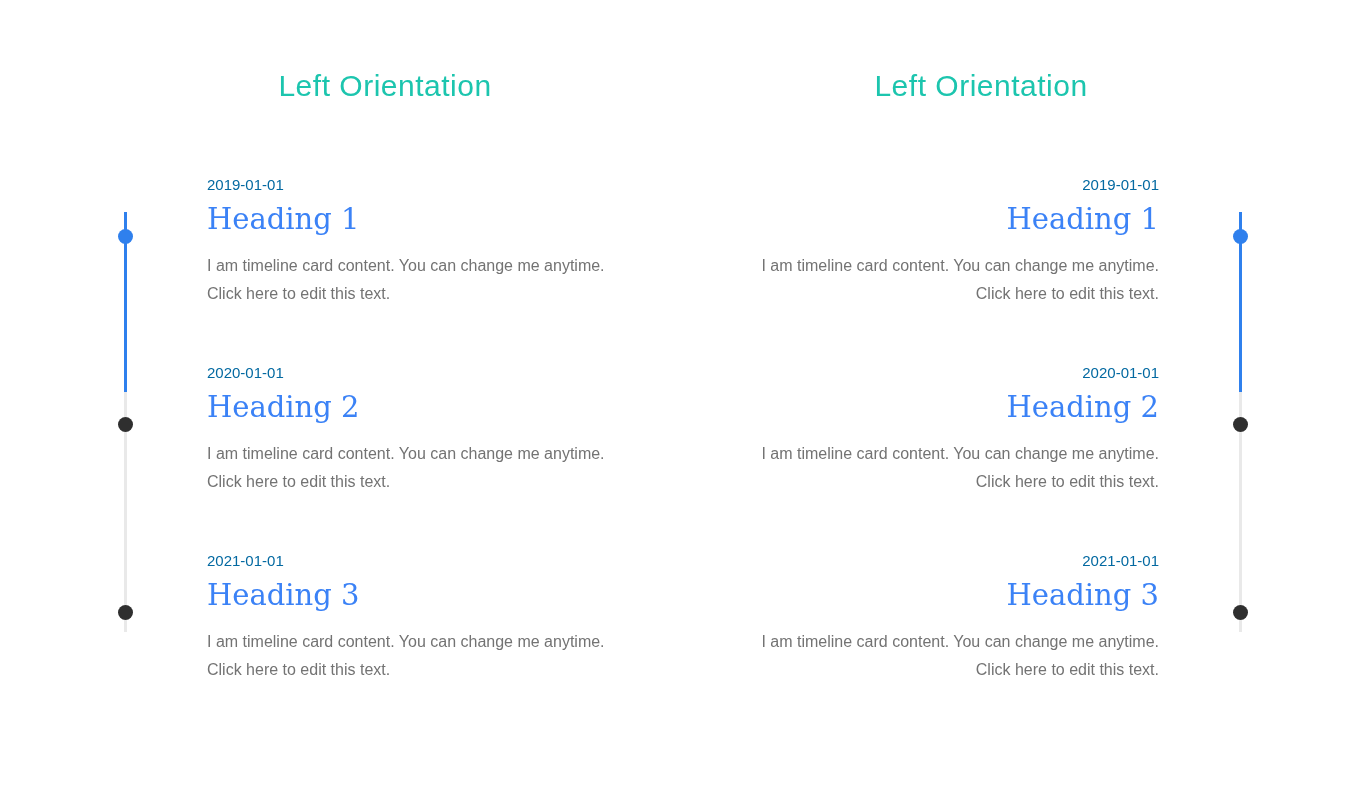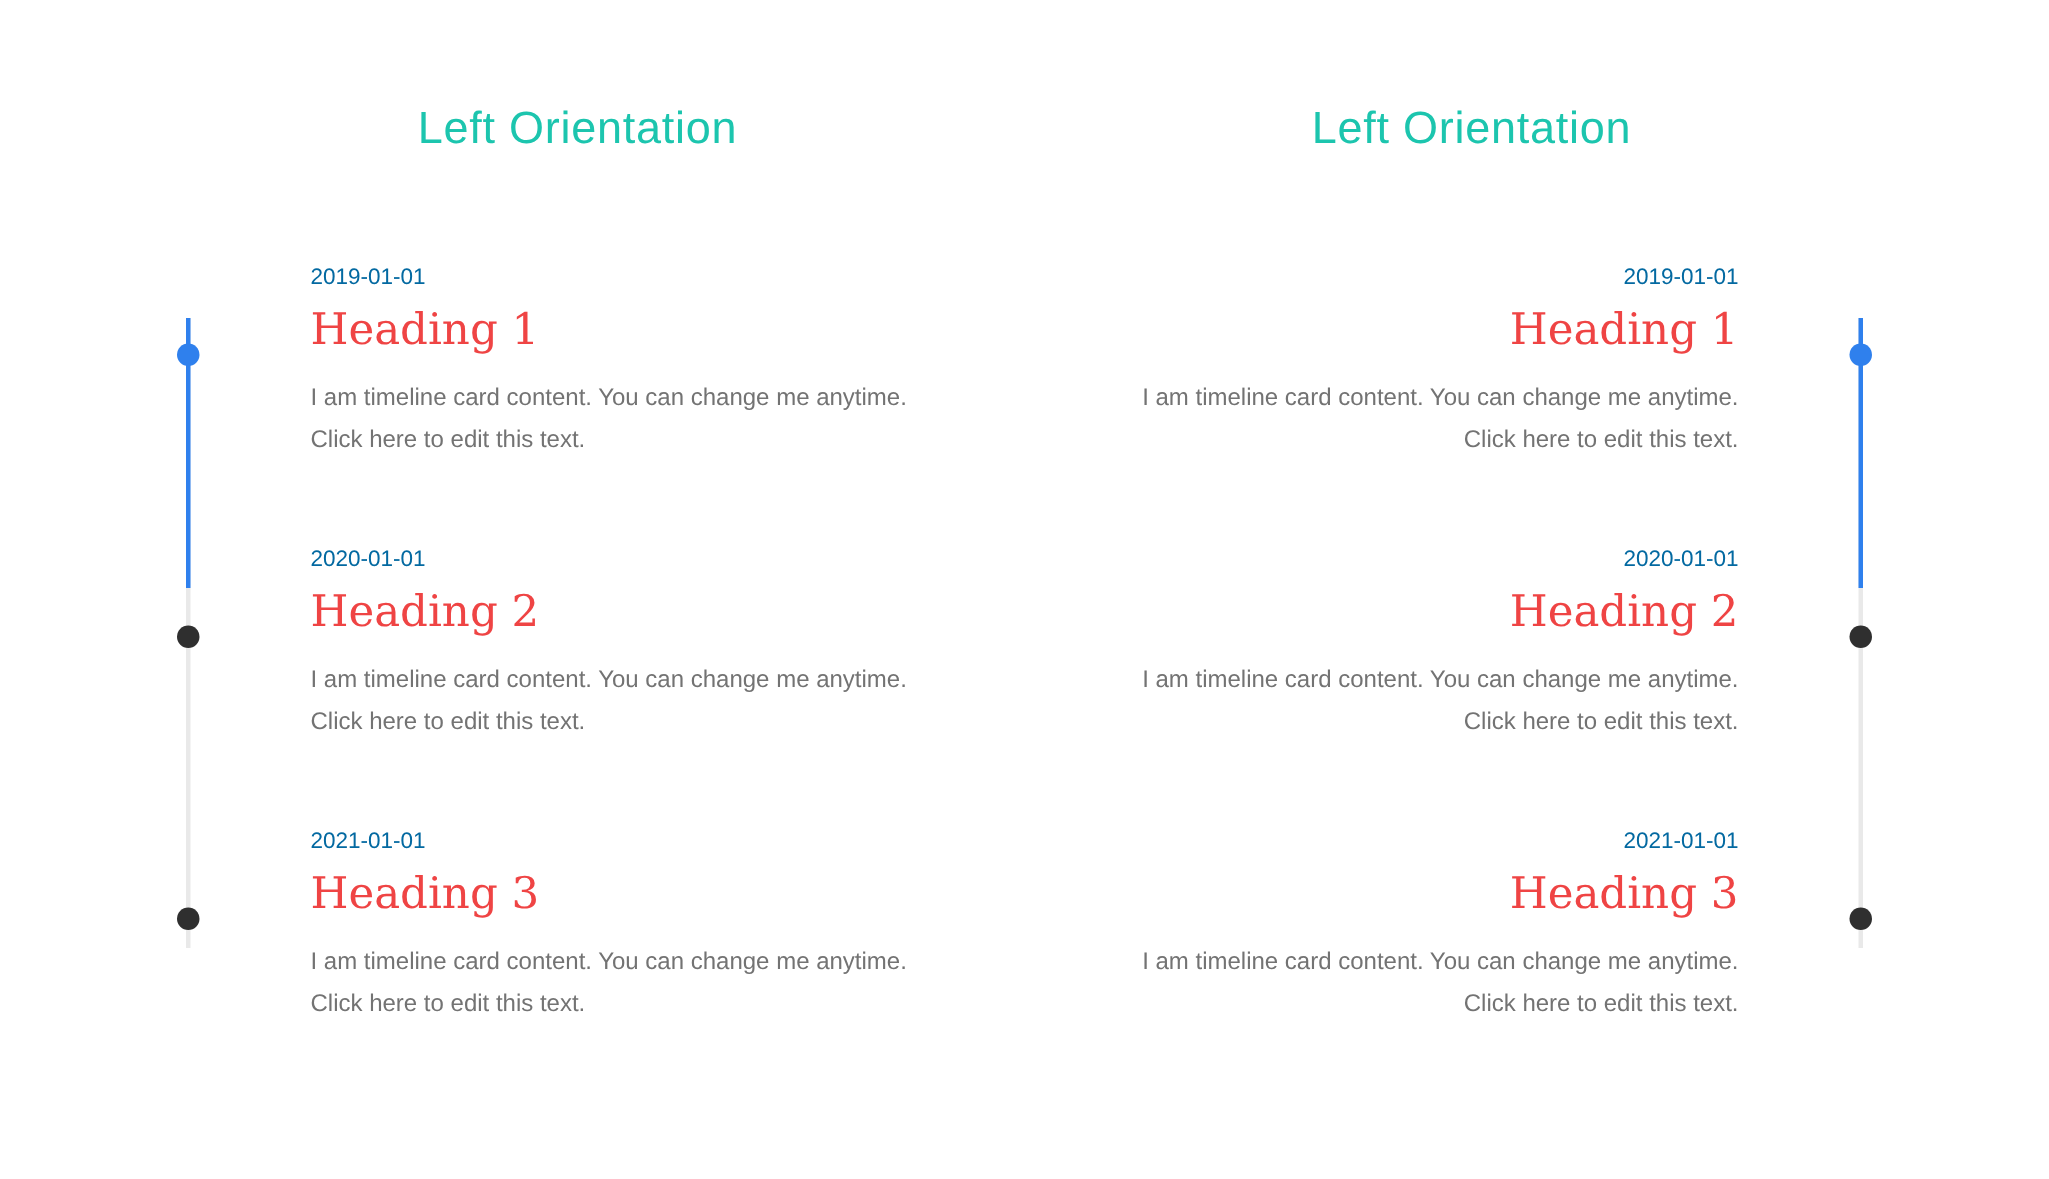--- a/index.html
+++ b/index.html
@@ -78,21 +78,21 @@
     font-size: 15px;
     line-height: 22px;
     color: #0369a1;
   }
   .entry-heading {
     margin-top: 5px;
     font-family: "DejaVu Serif", "Liberation Serif", serif;
     font-size: 29px;
     line-height: 36px;
     font-weight: 400;
-    color: #ef4444;
+    color: #3b82f6;
   }
   .entry-body {
     margin-top: 15px;
     font-size: 16px;
     line-height: 27.5px;
     color: #737373;
     cursor: text;
   }
   .entry-body .line { display: block; }
 </style>

